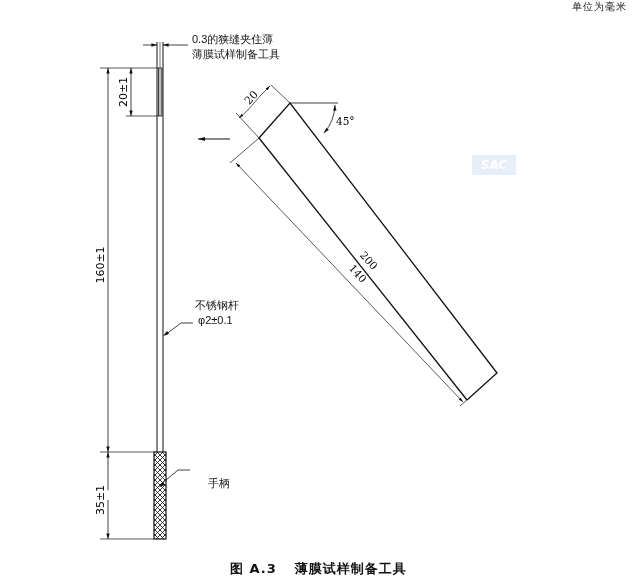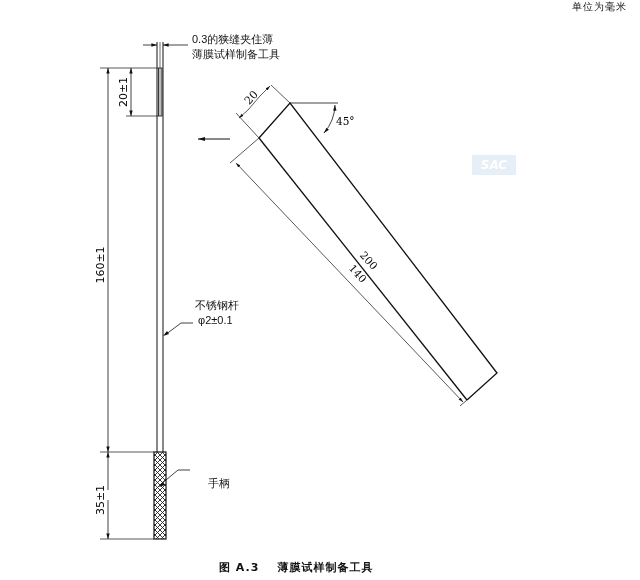--- a/index.html
+++ b/index.html
@@ -1,20 +1,20 @@
 <!DOCTYPE html>
 <html><head>
 <meta charset="utf-8">
 <style>
   html, body { margin:0; padding:0; background:#ffffff; }
   body { width:640px; height:580px; position:relative; overflow:hidden;
          font-family:"DejaVu Sans", sans-serif; color:#111; }
   .unit { position:absolute; left:572px; top:0px; font-size:10px; letter-spacing:1px; }
   .note { position:absolute; font-family:Liberation Sans, sans-serif; font-size:11px; line-height:15px; color:#111; }
-  .caption { position:absolute; left:219px; top:560px; font-size:11px; font-weight:bold; letter-spacing:1px; }
+  .caption { position:absolute; left:230px; top:560px; font-size:13px; font-weight:bold; letter-spacing:1px; }
   .caption .sp { display:inline-block; width:18px; }
   svg { position:absolute; left:0; top:0; }
   .wm { position:absolute; left:472px; top:155px; width:44px; height:20px; background:#e6eef7;
         color:#fff; font-size:12px; font-weight:bold; font-style:italic; text-align:center; line-height:20px; }
 </style>
 </head>
 <body>
 
 <div class="unit">单位为毫米</div>
 

